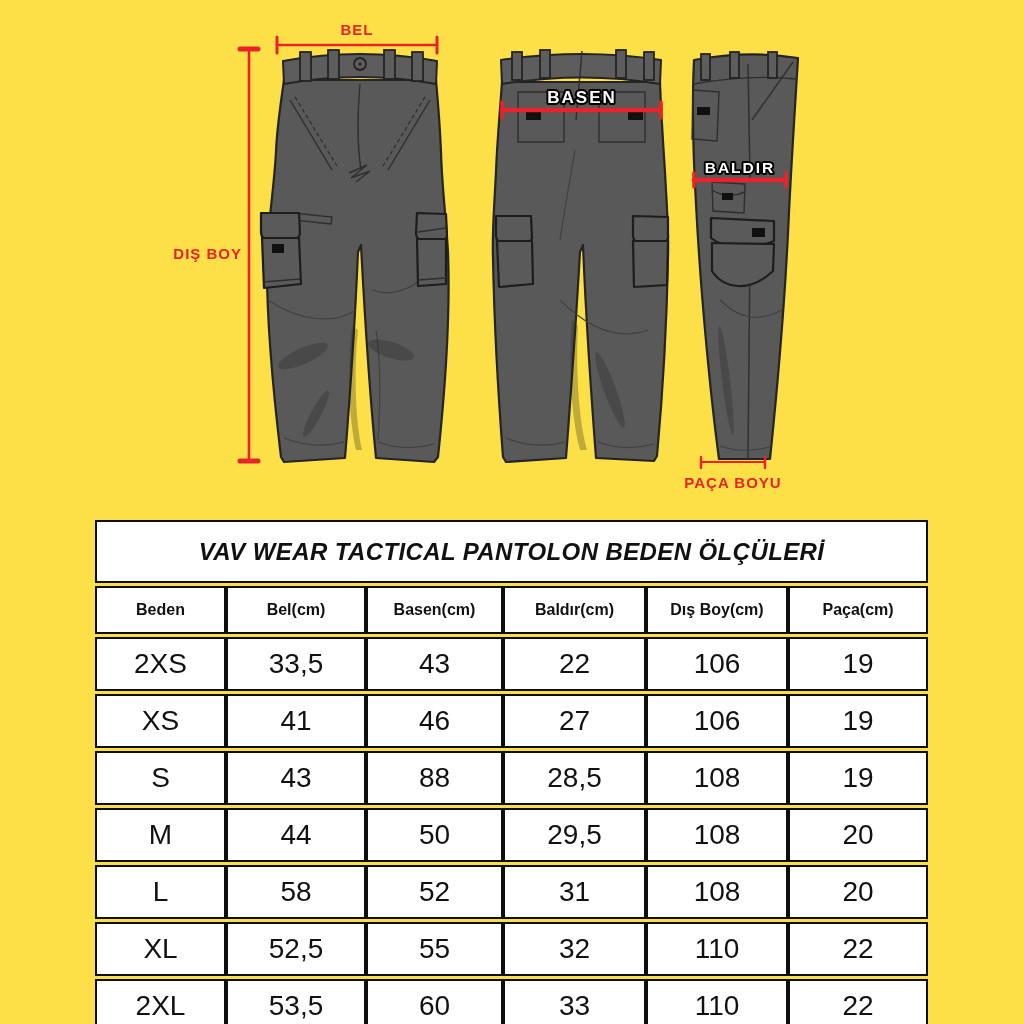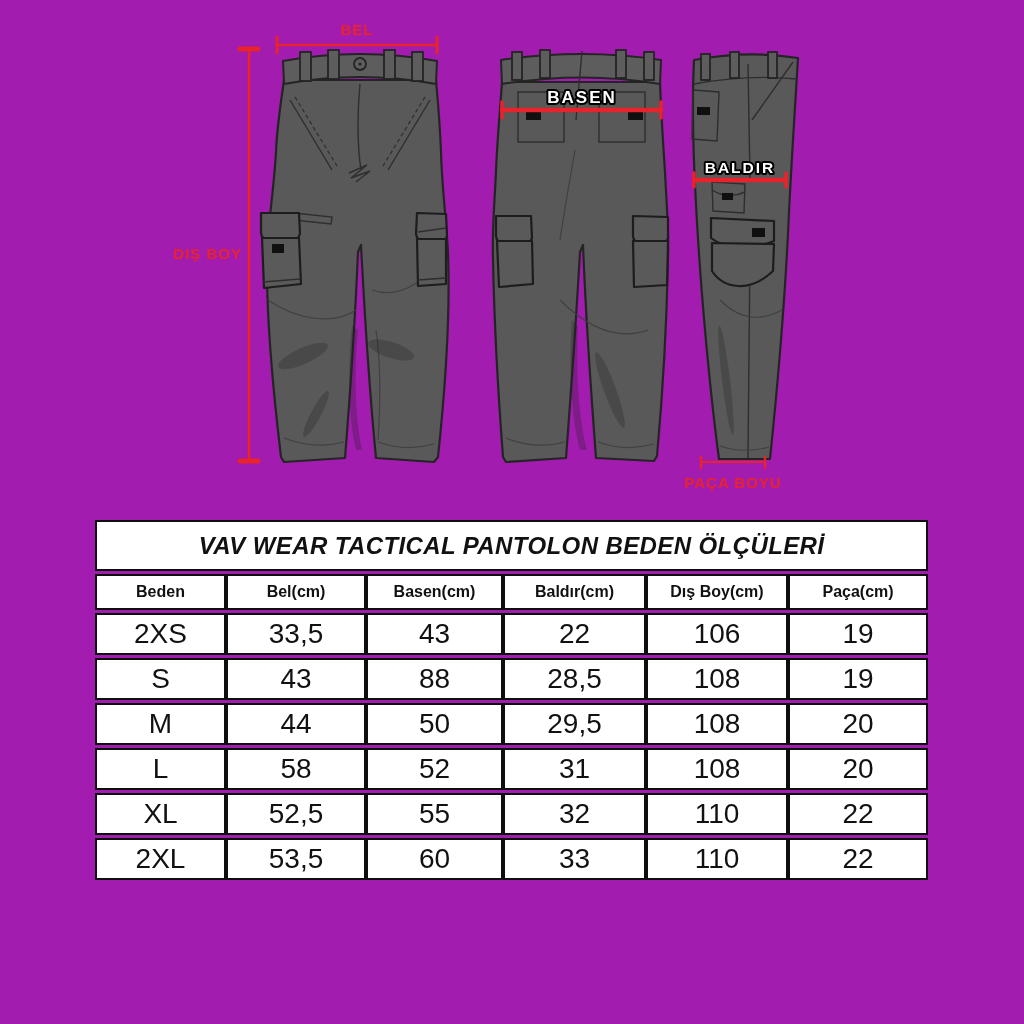--- a/index.html
+++ b/index.html
@@ -1,29 +1,29 @@
 <!DOCTYPE html>
 <html><head>
 <meta charset="utf-8">
 <style>
   html,body{margin:0;padding:0;background:#fff;}
   .stage{
-    position:relative;width:1024px;height:1024px;background:#a21caf;
+    position:relative;width:1024px;height:1024px;background:#fde047;
     font-family:"Liberation Sans",sans-serif;overflow:hidden;
   }
   svg.diagram{position:absolute;left:0;top:0;display:block;}
 
   
   table.size-table{
     position:absolute;left:95px;top:517px;width:833px;
     border-collapse:separate;border-spacing:0 3px;table-layout:fixed;
   }
   table.size-table td{
     border:2px solid #0e0e0e;background:#ffffff;color:#111;
-    text-align:center;vertical-align:middle;padding:2px;
+    text-align:center;vertical-align:middle;padding:8px;
     font-family:"Liberation Sans",sans-serif;
   }
   td.title-cell{
     font-size:24px;font-weight:bold;font-style:italic;height:43px;letter-spacing:.4px;
   }
   tr.header-row td{font-size:16px;font-weight:bold;height:28px;}
   tr.data-row td{font-size:28px;font-weight:normal;height:34px;}
 
   
   .outline{fill:#595959;stroke:#242424;stroke-width:2.2;stroke-linejoin:round;}
@@ -232,20 +232,28 @@
     </tr>
     <tr class="data-row">
       <td>2XS</td>
       <td>33,5</td>
       <td>43</td>
       <td>22</td>
       <td>106</td>
       <td>19</td>
     </tr>
     <tr class="data-row">
+      <td>XS</td>
+      <td>41</td>
+      <td>46</td>
+      <td>27</td>
+      <td>106</td>
+      <td>19</td>
+    </tr>
+    <tr class="data-row">
       <td>S</td>
       <td>43</td>
       <td>88</td>
       <td>28,5</td>
       <td>108</td>
       <td>19</td>
     </tr>
     <tr class="data-row">
       <td>M</td>
       <td>44</td>

